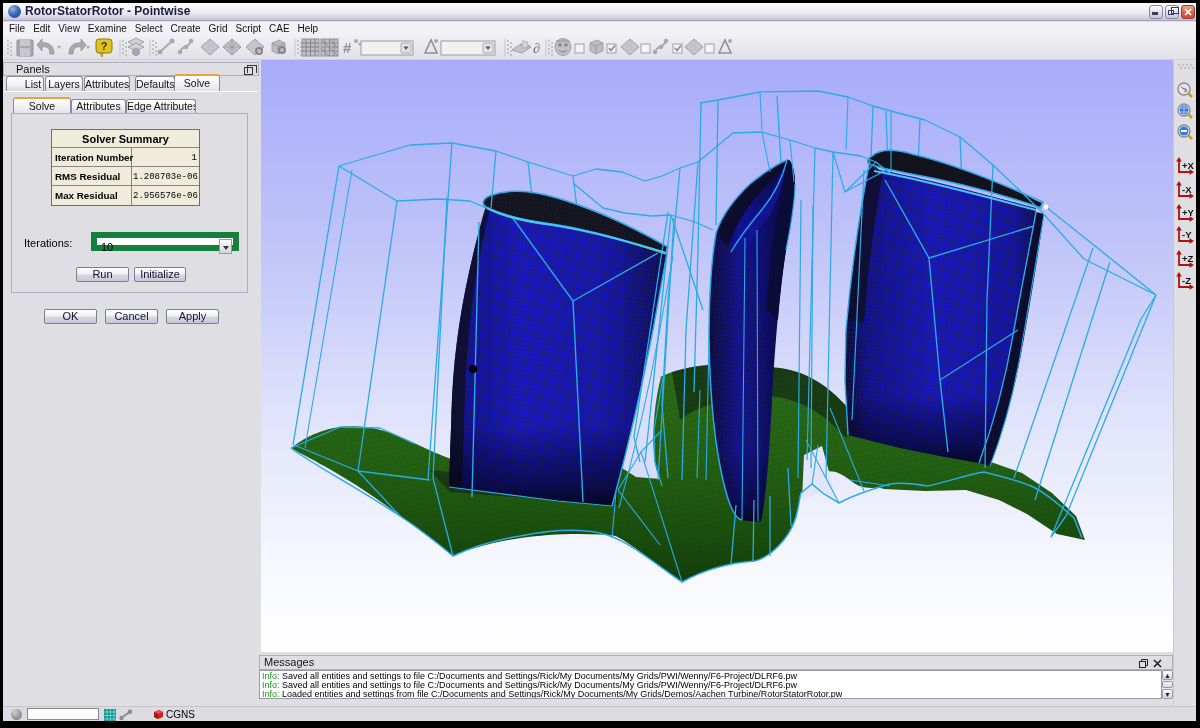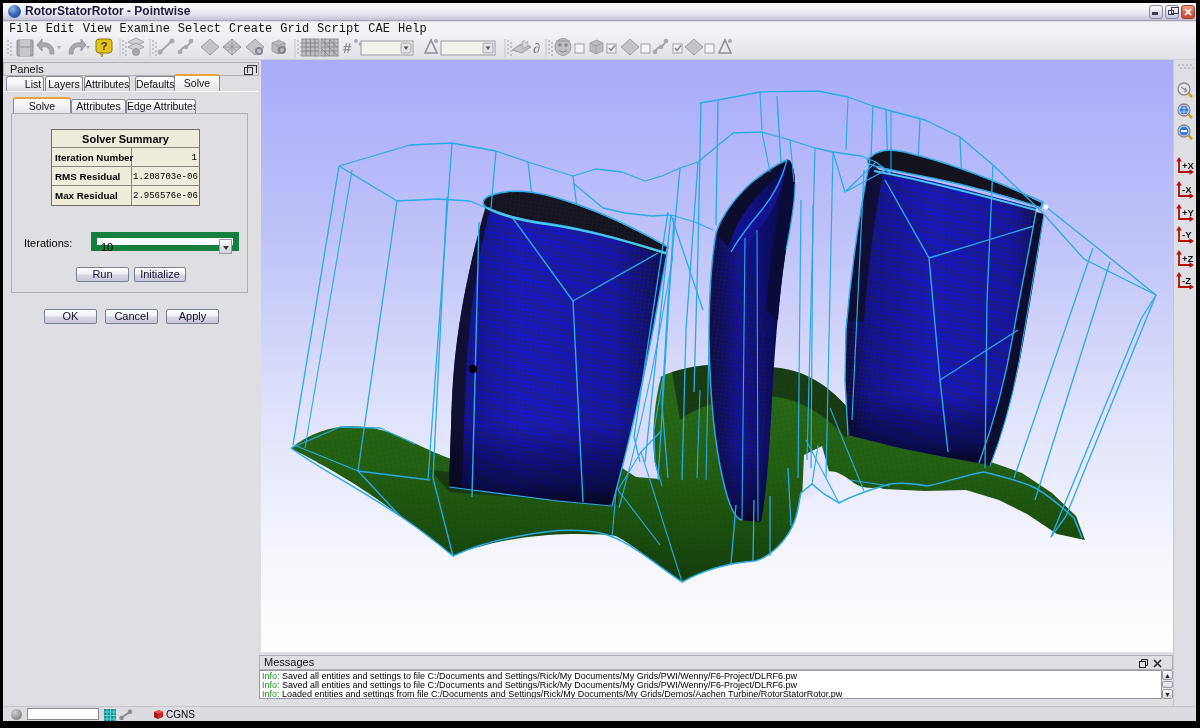--- a/index.html
+++ b/index.html
@@ -15,29 +15,29 @@
     background:radial-gradient(circle at 35% 30%, #9ab8e8 0%, #3a6abd 45%, #1a3a8a 100%);}
   #winbtns{position:absolute;right:1px;top:2px;display:flex;gap:2px;}
   .wbtn{width:14px;height:14px;border:1px solid #9visible;border:1px solid #8a88a0;border-radius:3px;position:relative;
     background:linear-gradient(#fbfbfd,#c9c7da);}
   .wbtn .g1{position:absolute;left:2px;width:6px;bottom:3px;height:3px;background:#3a3a5a;}
   .wbtn .g2{position:absolute;left:2px;top:4px;width:6px;height:5px;border:1.5px solid #3a3a5a;background:#e8e8f0;}
   .wbtn.close{background:linear-gradient(#eda284,#d95f4d 55%,#cc4a3a);border-color:#a03a2a;}
   .wbtn.close:before{content:"✕";position:absolute;left:0;right:0;top:0;text-align:center;font-size:11px;line-height:13px;color:#fff;font-weight:bold;}
   
   #menubar{position:absolute;left:0;top:19px;width:100%;height:14px;background:#f2f1f5;
-    font-size:12px;color:#111;padding-left:2px;font-family:Liberation Mono, monospace;}
+    font-size:10px;color:#111;padding-left:2px;}
   #menubar span{display:inline-block;padding:0px 4px;line-height:14px;}
   
   #toolbar{position:absolute;left:0;top:33px;width:100%;height:24px;
     background:linear-gradient(#f0eff3,#e2e1e7);border-bottom:1px solid #d0cedb;}
   
   #lpanel{position:absolute;left:0;top:57px;width:256px;height:646px;background:#dfdee3;font-size:11px;}
   #phead{position:absolute;left:0;top:2px;width:256px;height:14px;border:1px solid #b0aeba;
-    color:#111;padding:0px 6px;line-height:13px;}
+    color:#111;padding:0px 12px;line-height:13px;}
   #pdock{position:absolute;right:5px;top:4px;width:9px;height:8px;border:1px solid #333;background:#dfdee3;}
   #pdock:before{content:"";position:absolute;left:2px;top:-3px;width:8px;height:7px;border:1px solid #333;border-bottom:none;}
   
   .tab{position:absolute;font-size:10.5px;white-space:nowrap;overflow:hidden;border:1px solid #8a8894;border-bottom:none;border-radius:3px 3px 0 0;
     background:linear-gradient(#ffffff 0%,#f2f1f5 55%,#d9d7e0 100%);text-align:center;color:#111;}
   .tab.active{background:linear-gradient(#ffffff,#f0eff4 60%,#e4e3ea 100%);border-top:2px solid #e8a33d;z-index:3;}
   #tabframe{position:absolute;left:1px;top:31px;width:254px;height:560px;border-top:1px solid #fff;}
   #subframe{position:absolute;left:8px;top:53px;width:237px;height:180px;border:1px solid #b0aeba;border-top:1px solid #b0aeba;}
   
   #stable{position:absolute;left:48px;top:69px;width:149px;border:1px solid #706e66;background:#efecdb;}

